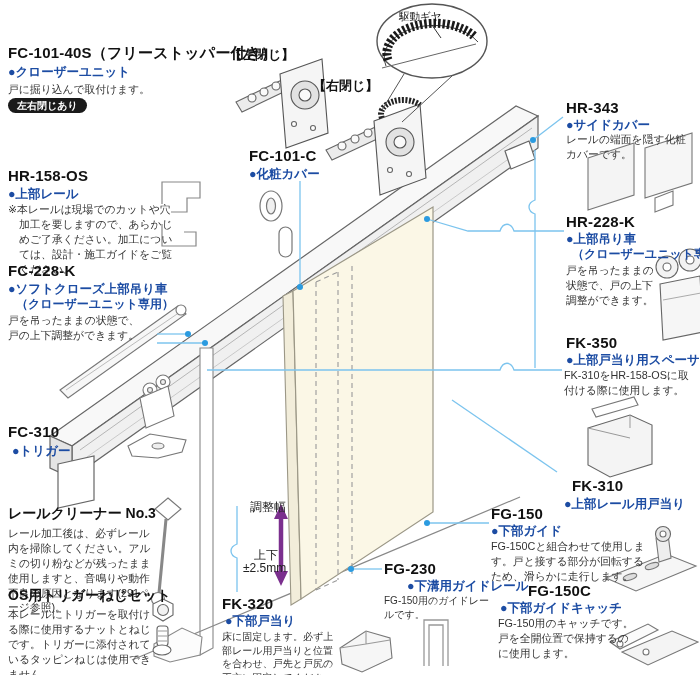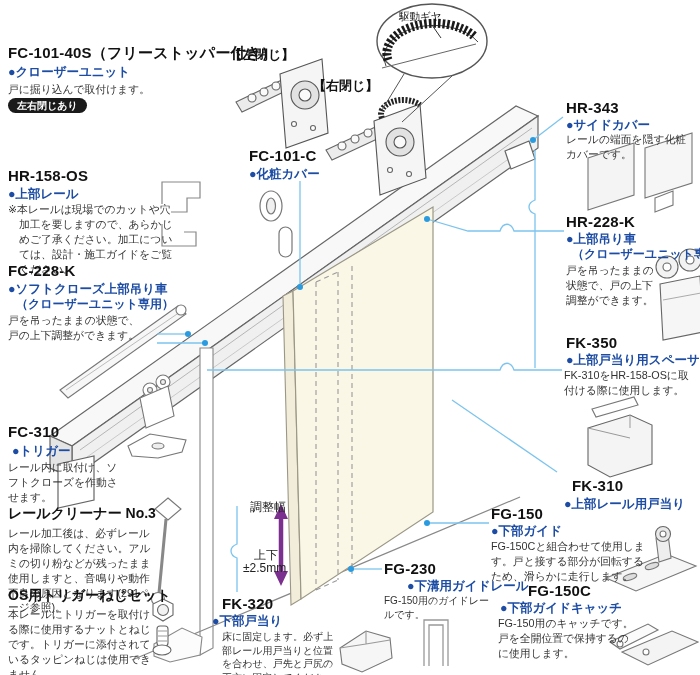--- a/index.html
+++ b/index.html
@@ -214,21 +214,20 @@
   <div class="abs cat" style="left:8px;top:186px">●上部レール</div>
   <div class="abs body hang" style="left:8px;top:202px;width:154px">※本レールは現場でのカットや穴加工を要しますので、あらかじめご了承ください。加工については、設計・施工ガイドをご覧ください。</div>
 
   <div class="abs code" style="left:8px;top:262px">FC-228-K</div>
   <div class="abs cat" style="left:8px;top:281px">●ソフトクローズ上部吊り車</div>
   <div class="abs cat2" style="left:16px;top:296px">（クローザーユニット専用）</div>
   <div class="abs body" style="left:8px;top:313px;width:140px">戸を吊ったままの状態で、戸の上下調整ができます。</div>
 
   <div class="abs code" style="left:8px;top:423px">FC-310</div>
   <div class="abs cat" style="left:12px;top:443px">●トリガー</div>
-  <div class="abs body" style="left:8px;top:460px;width:120px">レール内に取付け、ソフトクローズを作動させます。</div>
 
   <div class="abs code-sm" style="left:8px;top:505px">レールクリーナー No.3</div>
   <div class="abs body" style="left:8px;top:526px;width:150px">レール加工後は、必ずレール内を掃除してください。アルミの切り粉などが残ったまま使用しますと、音鳴りや動作不良の原因となります(291ページ参照)。</div>
 
   <div class="abs code-sm" style="left:8px;top:587px">OS用トリガーねじセット</div>
   <div class="abs body" style="left:8px;top:607px;width:144px">本レールにトリガーを取付ける際に使用するナットとねじです。トリガーに添付されているタッピンねじは使用できません。</div>
 
   <div class="abs code" style="left:249px;top:147px">FC-101-C</div>
   <div class="abs cat" style="left:249px;top:166px">●化粧カバー</div>
 
@@ -258,20 +257,20 @@
 
   <div class="abs code" style="left:528px;top:582px">FG-150C</div>
   <div class="abs cat" style="left:500px;top:600px">●下部ガイドキャッチ</div>
   <div class="abs body" style="left:498px;top:616px;width:140px">FG-150用のキャッチです。戸を全開位置で保持するのに使用します。</div>
 
   <div class="abs code" style="left:384px;top:560px">FG-230</div>
   <div class="abs cat" style="left:407px;top:578px">●下溝用ガイドレール</div>
   <div class="abs body sm" style="left:384px;top:594px;width:115px">FG-150用のガイドレールです。</div>
 
   <div class="abs code" style="left:222px;top:595px">FK-320</div>
-  <div class="abs cat" style="left:212px;top:613px">●下部戸当り</div>
+  <div class="abs cat" style="left:225px;top:613px">●下部戸当り</div>
   <div class="abs body sm" style="left:222px;top:630px;width:112px">床に固定します。必ず上部レール用戸当りと位置を合わせ、戸先と戸尻の両方に固定してください。</div>
 
   <div class="abs adj" style="left:250px;top:499px">調整幅</div>
   <div class="abs adj" style="left:254px;top:547px">上下</div>
   <div class="abs adj" style="left:243px;top:561px">±2.5mm</div>
 
 </div>
 
 </body></html>

